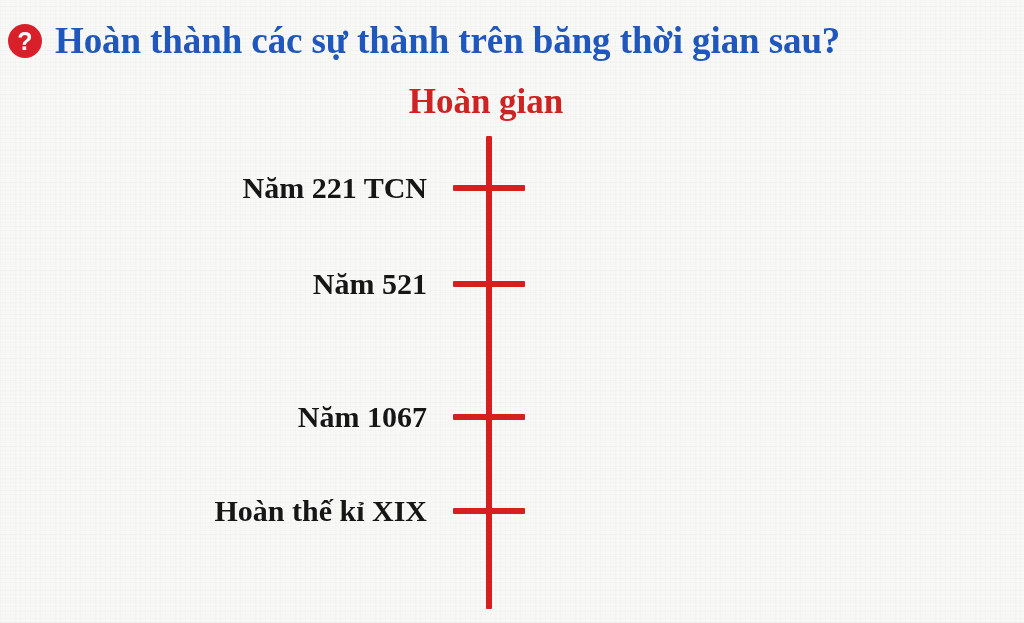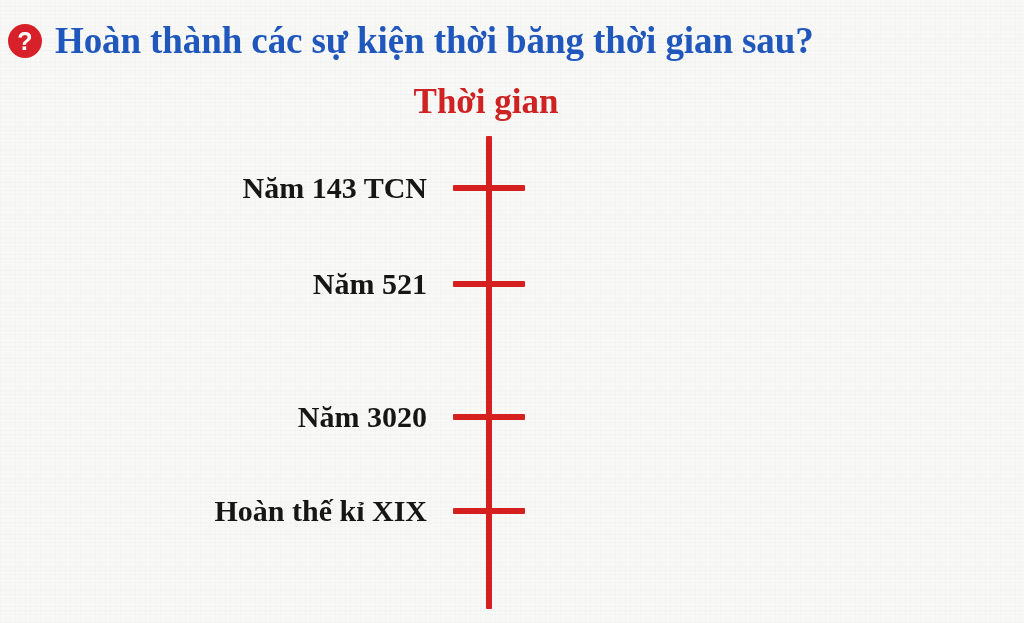--- a/index.html
+++ b/index.html
@@ -142,41 +142,41 @@
 </style>
 </head>
 <body>
 
 <div id="page-texture"></div>
 
 <div id="canvas">
 
   <div id="title-row">
     <div id="question-badge">?</div>
-    <div id="title-text">Hoàn thành các sự kiện thời băng thời gian sau?</div>
+    <div id="title-text">Hoàn thành các sự thành trên băng thời gian sau?</div>
   </div>
 
   <div id="timeline">
 
-    <div id="axis-title">Thời gian</div>
+    <div id="axis-title">Hoàn gian</div>
 
     <div id="axis-line"></div>
 
     <div class="tick-row" style="top:188px;">
-      <div class="tick-label">Năm 143 TCN</div>
+      <div class="tick-label">Năm 221 TCN</div>
       <div class="tick-mark"></div>
     </div>
 
     <div class="tick-row" style="top:284px;">
       <div class="tick-label">Năm 521</div>
       <div class="tick-mark"></div>
     </div>
 
     <div class="tick-row" style="top:417px;">
-      <div class="tick-label">Năm 3020</div>
+      <div class="tick-label">Năm 1067</div>
       <div class="tick-mark"></div>
     </div>
 
     <div class="tick-row" style="top:511px;">
       <div class="tick-label">Hoàn thế kỉ XIX</div>
       <div class="tick-mark"></div>
     </div>
 
   </div>
 </div>

